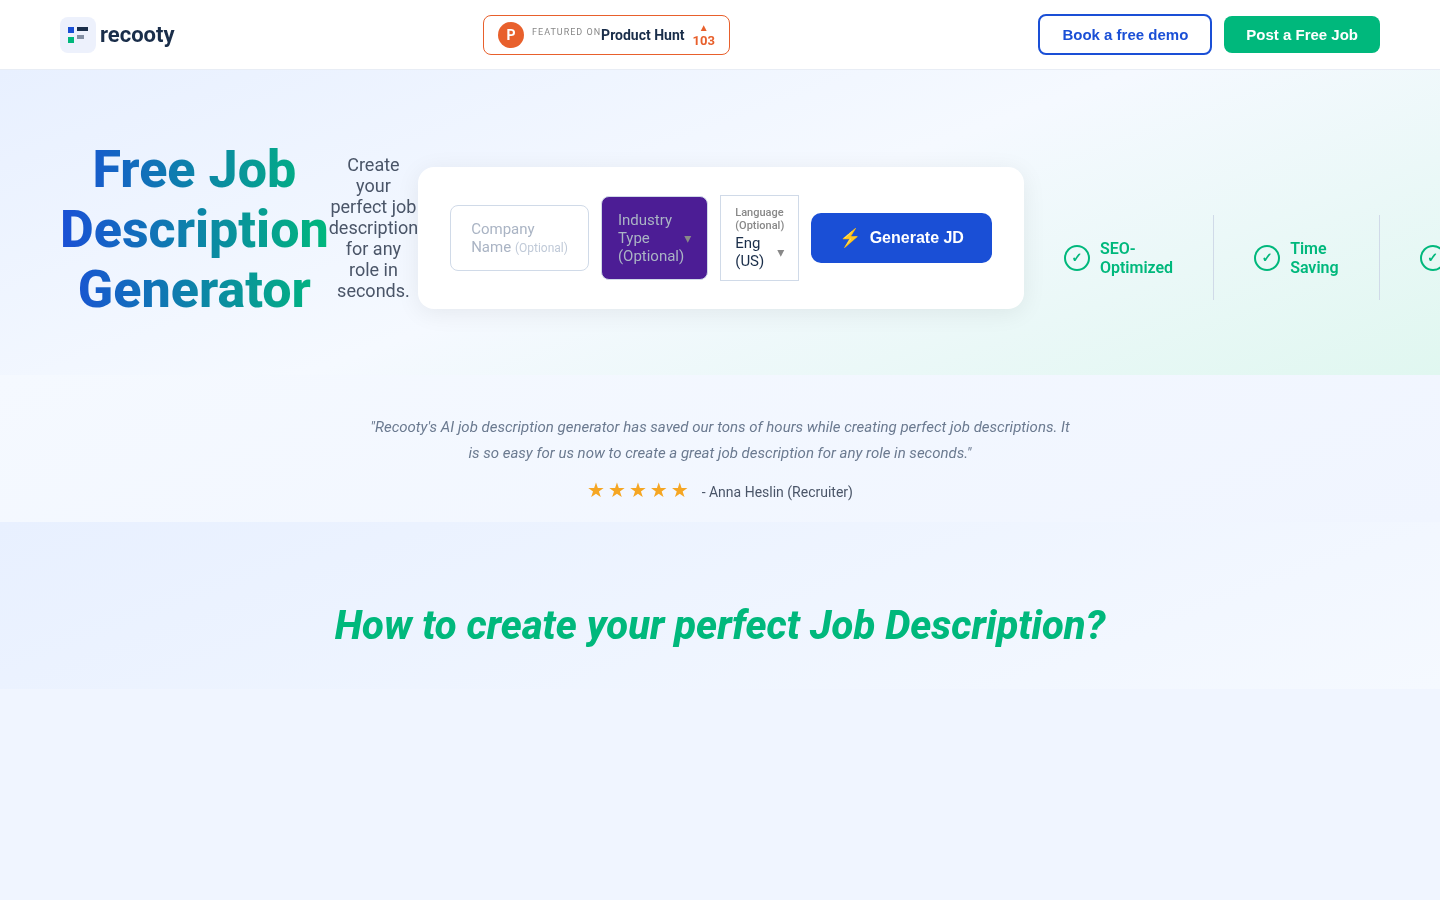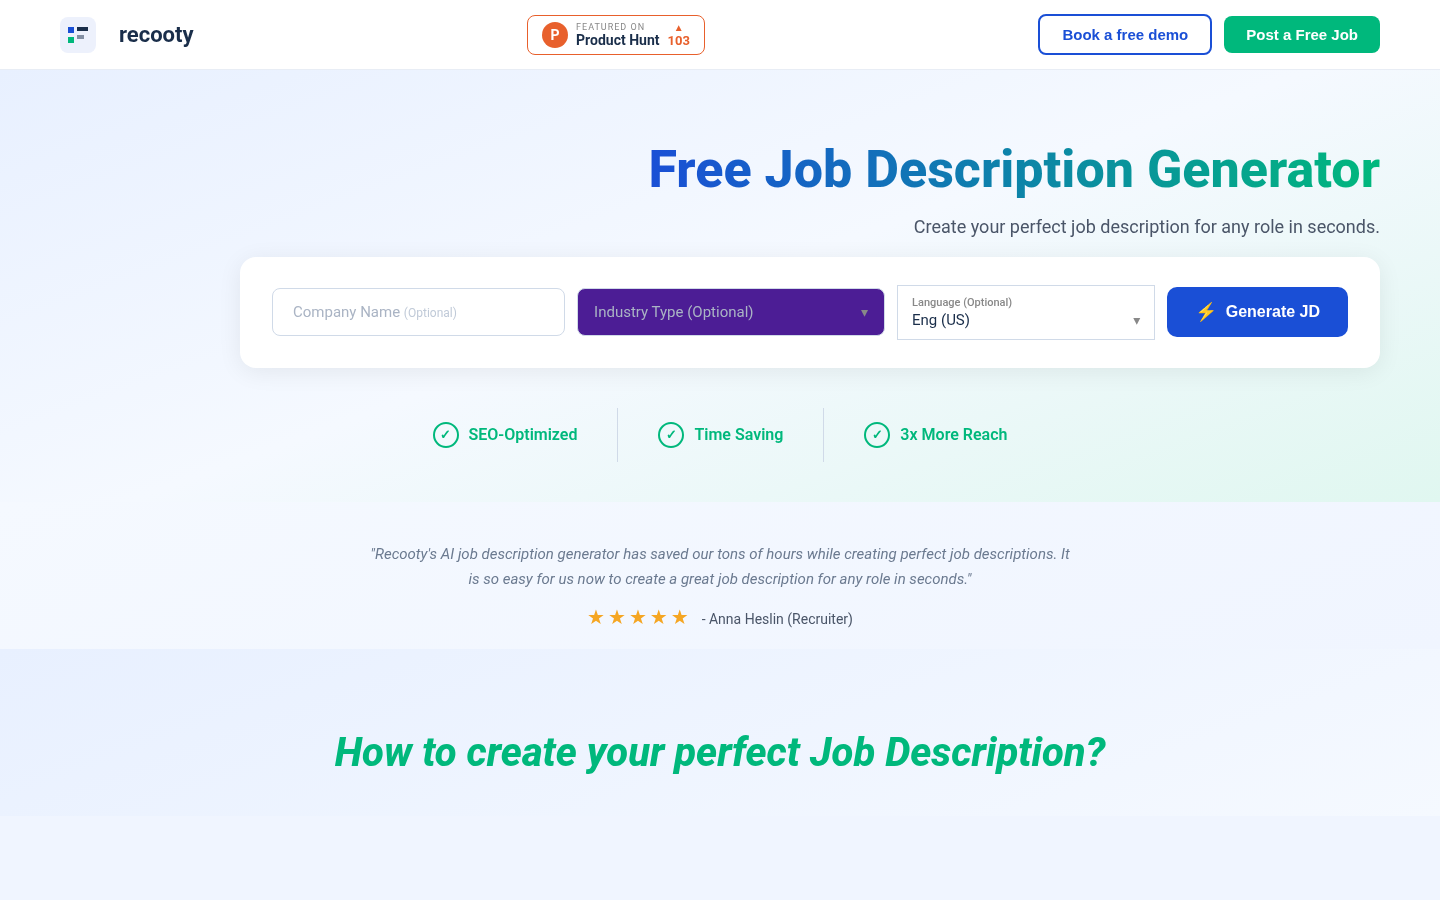--- a/index.html
+++ b/index.html
@@ -21,21 +21,21 @@
       align-items: center;
       justify-content: space-between;
       padding: 14px 60px;
       background: #fff;
       border-bottom: 1px solid #e8edf5;
     }
 
     .logo-area {
       display: flex;
       align-items: center;
-      gap: 23px;
+      gap: 4px;
     }
 
     .logo-icon {
       width: 36px;
       height: 36px;
     }
 
     .logo-text {
       font-size: 22px;
       font-weight: 700;
@@ -60,21 +60,21 @@
       display: flex;
       align-items: center;
       justify-content: center;
       color: #fff;
       font-weight: 700;
       font-size: 14px;
     }
 
     .ph-info {
       display: flex;
-      flex-direction: column;
+      flex-direction: row;
     }
 
     .ph-featured {
       font-size: 9px;
       color: #888;
       letter-spacing: 1px;
       text-transform: uppercase;
     }
 
     .ph-name {
@@ -124,22 +124,22 @@
       background: #00b87c;
       border-radius: 8px;
       font-size: 15px;
       font-weight: 600;
       cursor: pointer;
     }
 
     
     .hero {
       display: flex;
-      flex-direction: column;
-      align-items: flex-end;
+      flex-direction: row;
+      align-items: center;
       padding: 70px 60px 40px;
       background: linear-gradient(160deg, #e8f0ff 0%, #f5f9ff 50%, #e0f7f0 100%);
     }
 
     .hero-title {
       font-size: 52px;
       font-weight: 800;
       background: linear-gradient(90deg, #1a4fd6 0%, #00b87c 100%);
       -webkit-background-clip: text;
       -webkit-text-fill-color: transparent;

